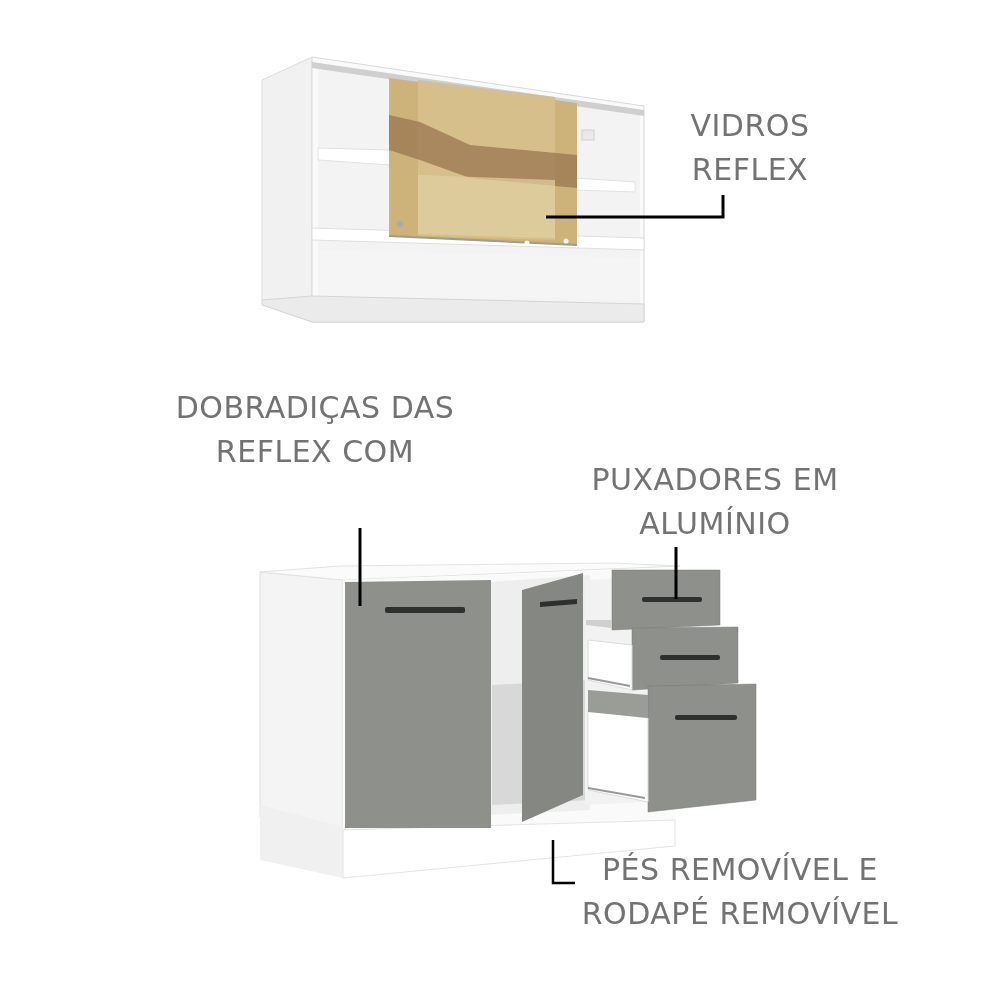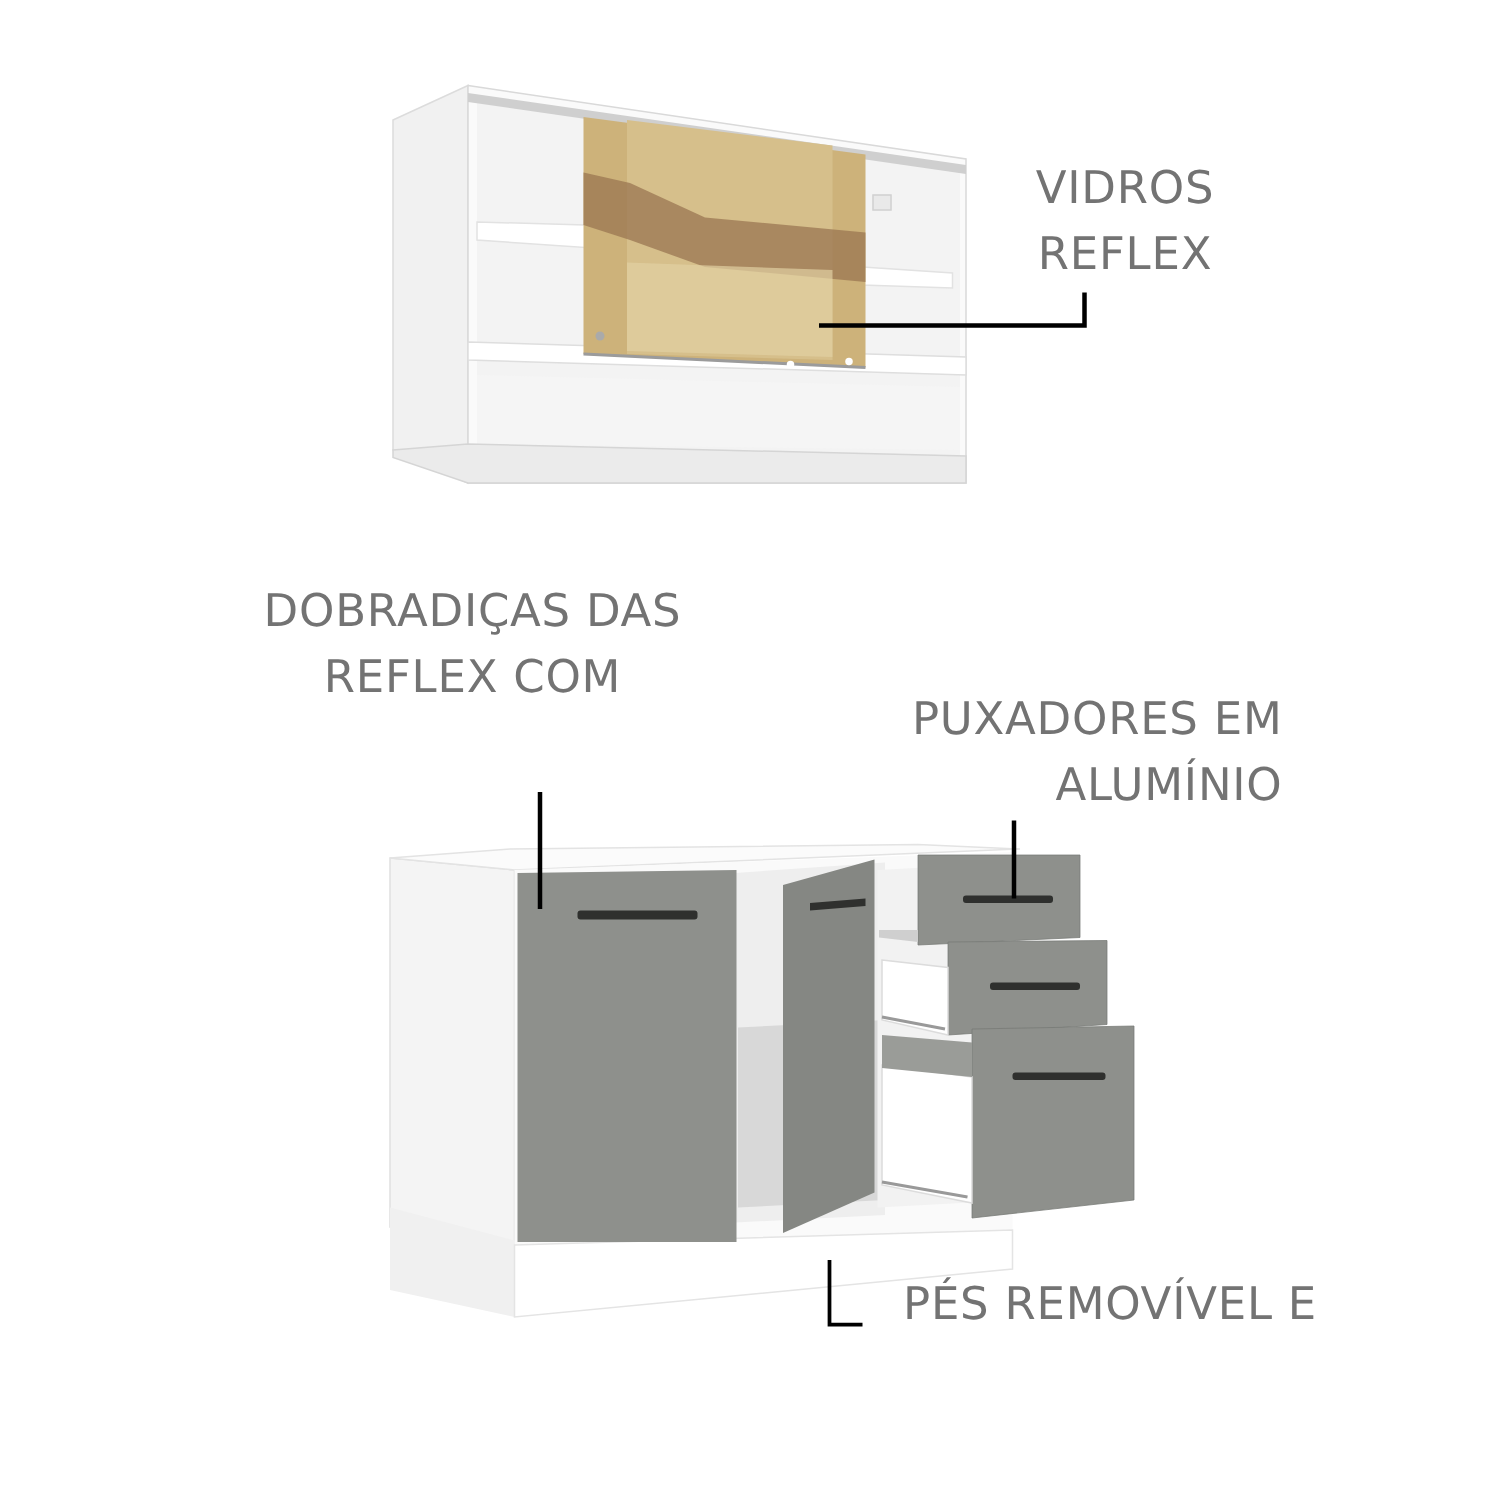--- a/index.html
+++ b/index.html
@@ -105,20 +105,21 @@
 <div class="label" style="left:680px; top:104px; width:140px;">
   <span>VIDROS</span>
   <span>REFLEX</span>
 </div>
 
 <div class="label" style="left:150px; top:386px; width:330px;text-align:center;">
   <span>DOBRADIÇAS DAS</span>
   <span>REFLEX COM</span>
 </div>
 
-<div class="label" style="left:575px; top:458px; width:280px;text-align:right;">
+<div class="label" style="left:575px; top:458px; width:280px;">
   <span>PUXADORES EM</span>
   <span>ALUMÍNIO</span>
 </div>
 
 <div class="label" style="left:570px; top:848px; width:340px;">
   <span>PÉS REMOVÍVEL E</span>
+  <span>RODAPÉ REMOVÍVEL</span>
 </div>
 
 </body></html>

